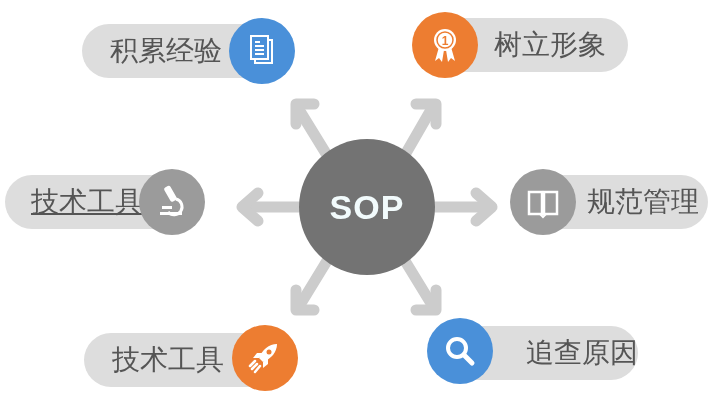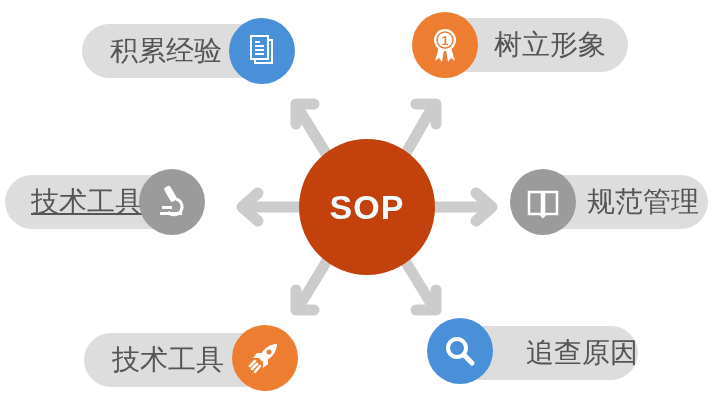--- a/index.html
+++ b/index.html
@@ -1,21 +1,21 @@
 <!DOCTYPE html>
 <html><head>
   <meta charset="utf-8">
   <style>
     html, body { margin: 0; padding: 0; background: #ffffff; }
     body { width: 716px; height: 404px; position: relative; overflow: hidden;
            font-family: "DejaVu Sans", "Liberation Sans", sans-serif; }
     .arrows { position: absolute; left: 0; top: 0; width: 716px; height: 404px; }
     .center {
       position: absolute; left: 299px; top: 139px; width: 136px; height: 136px;
-      border-radius: 50%; background: #c2410c;
+      border-radius: 50%; background: #737373;
       display: flex; align-items: center; justify-content: center;
       color: #F2FBFC; font-family: "Liberation Sans", sans-serif; font-weight: bold;
       font-size: 34px; letter-spacing: 1px;
     }
     .pill {
       position: absolute; height: 54px; background: #DDDDDD; border-radius: 27px;
       display: flex; align-items: center;
     }
     .pill .label {
       position: absolute; top: 0; height: 54px; line-height: 54px;

